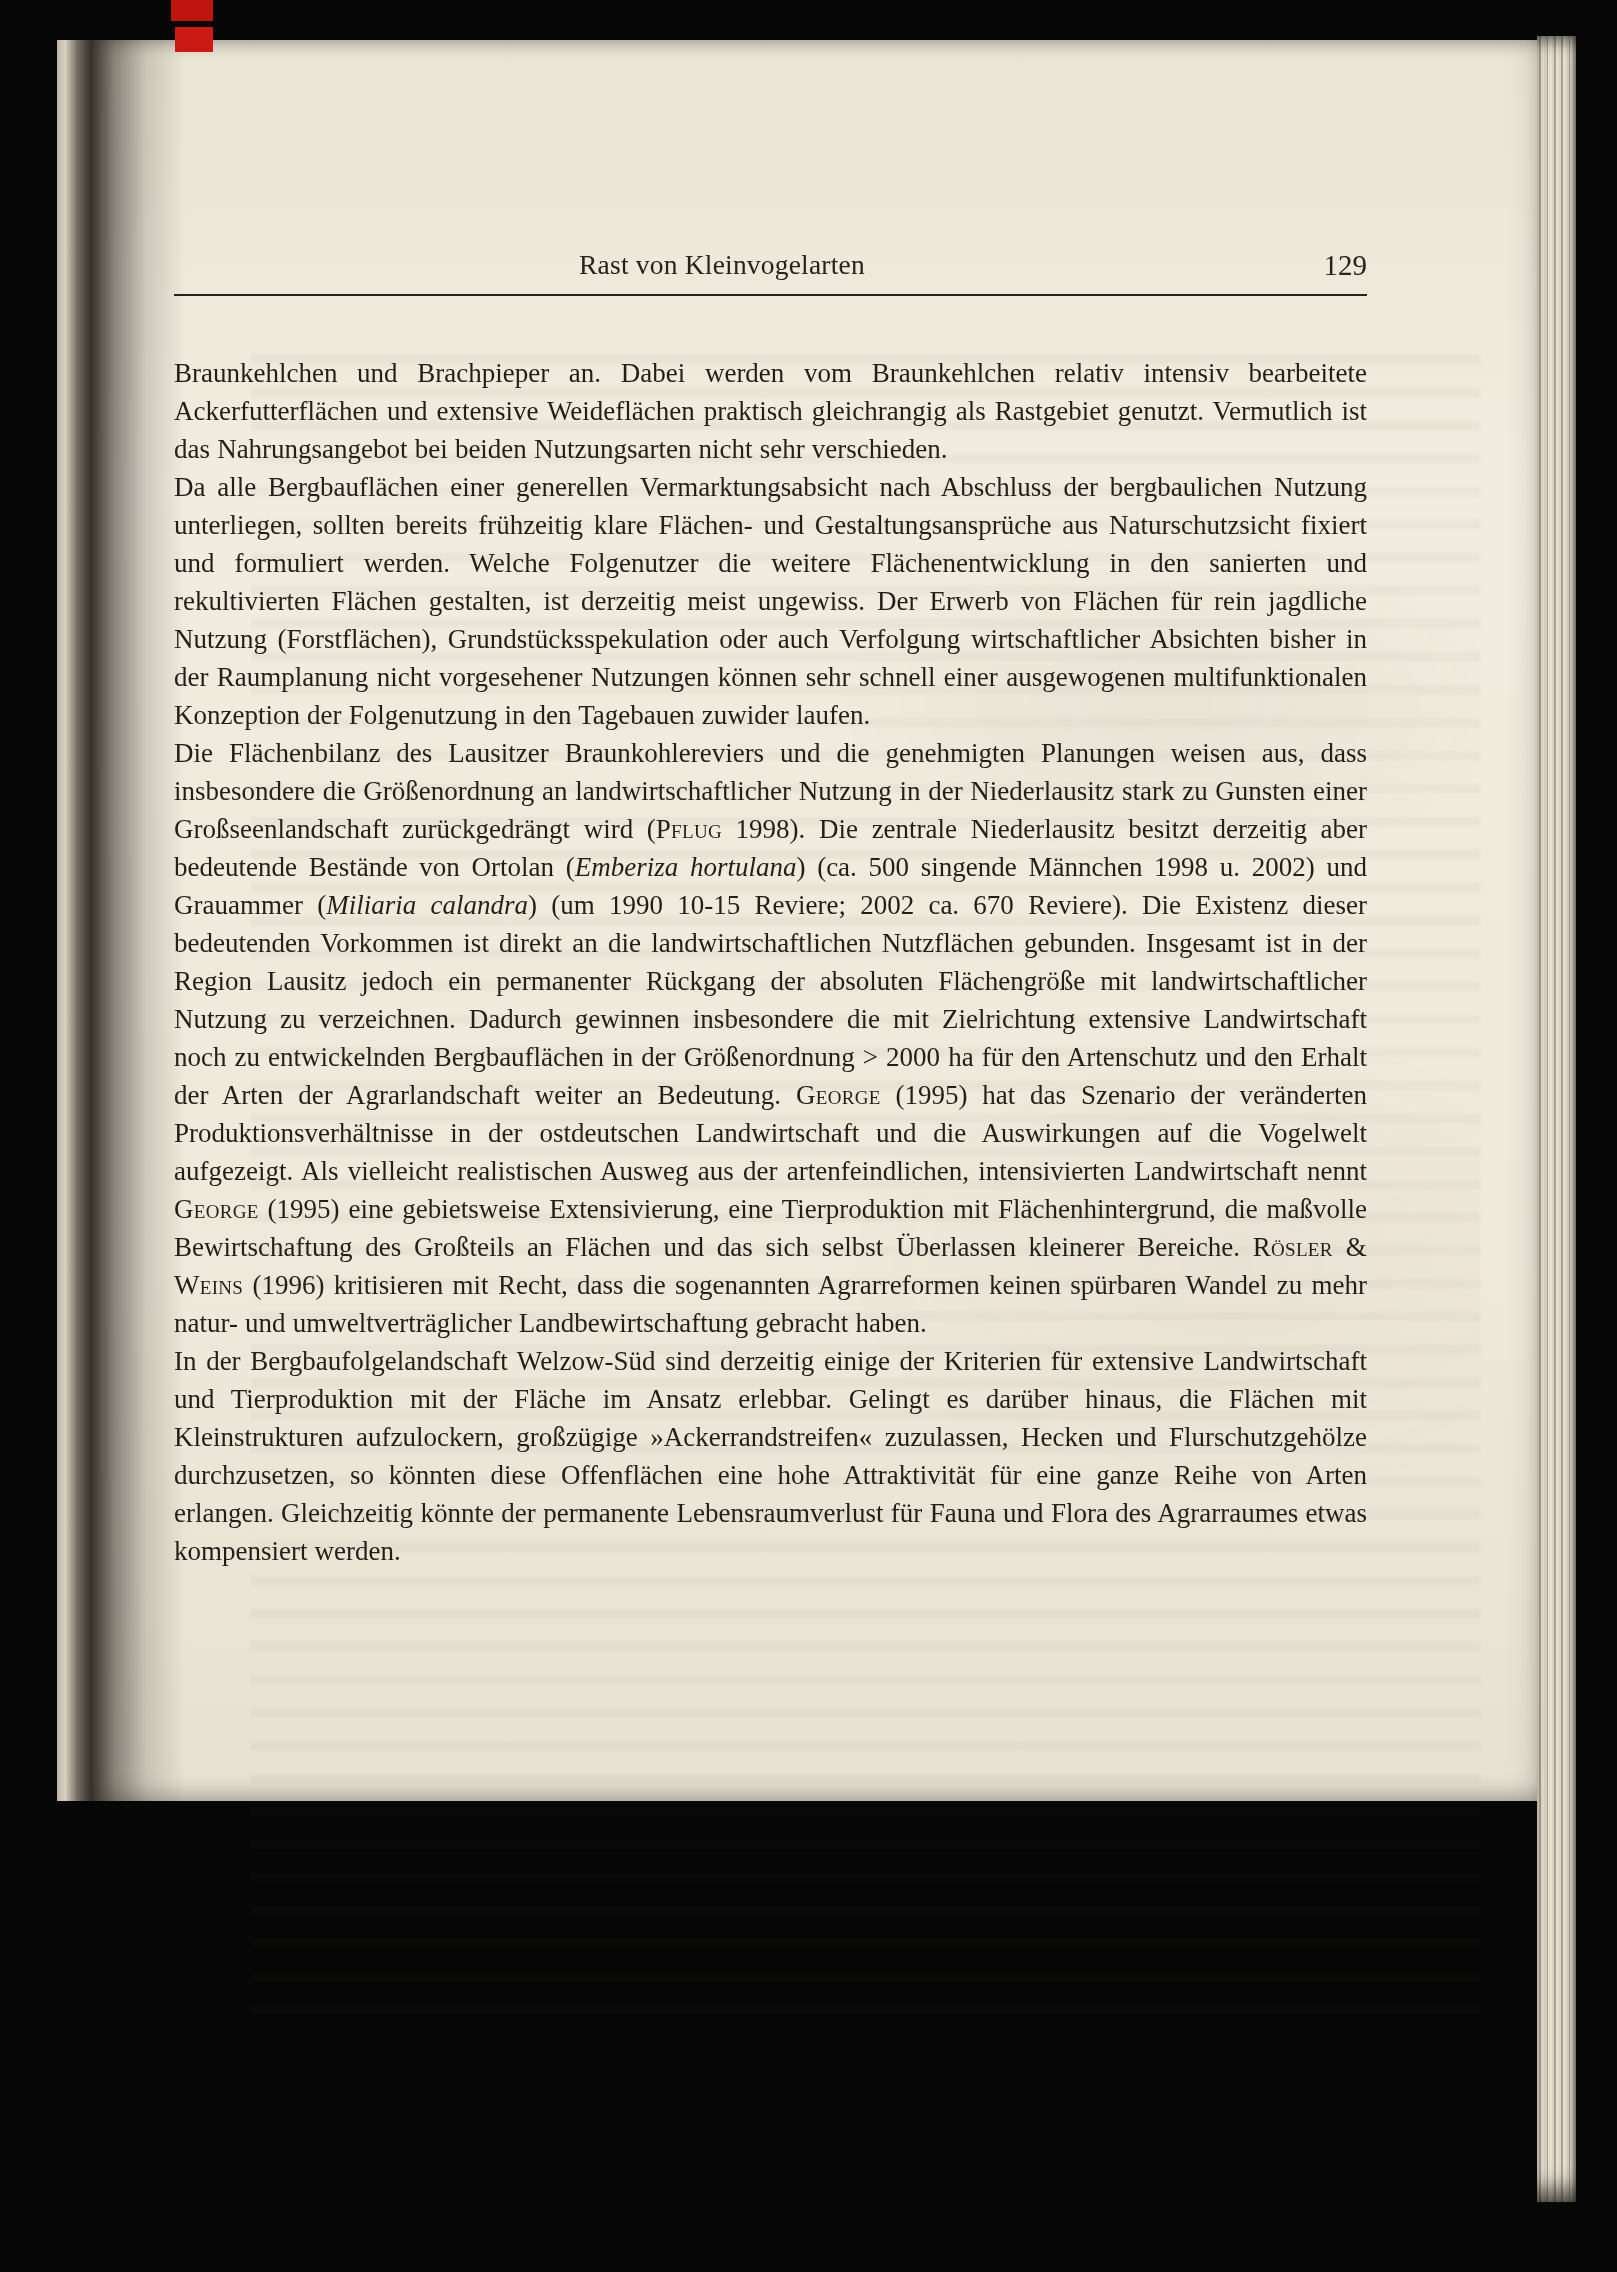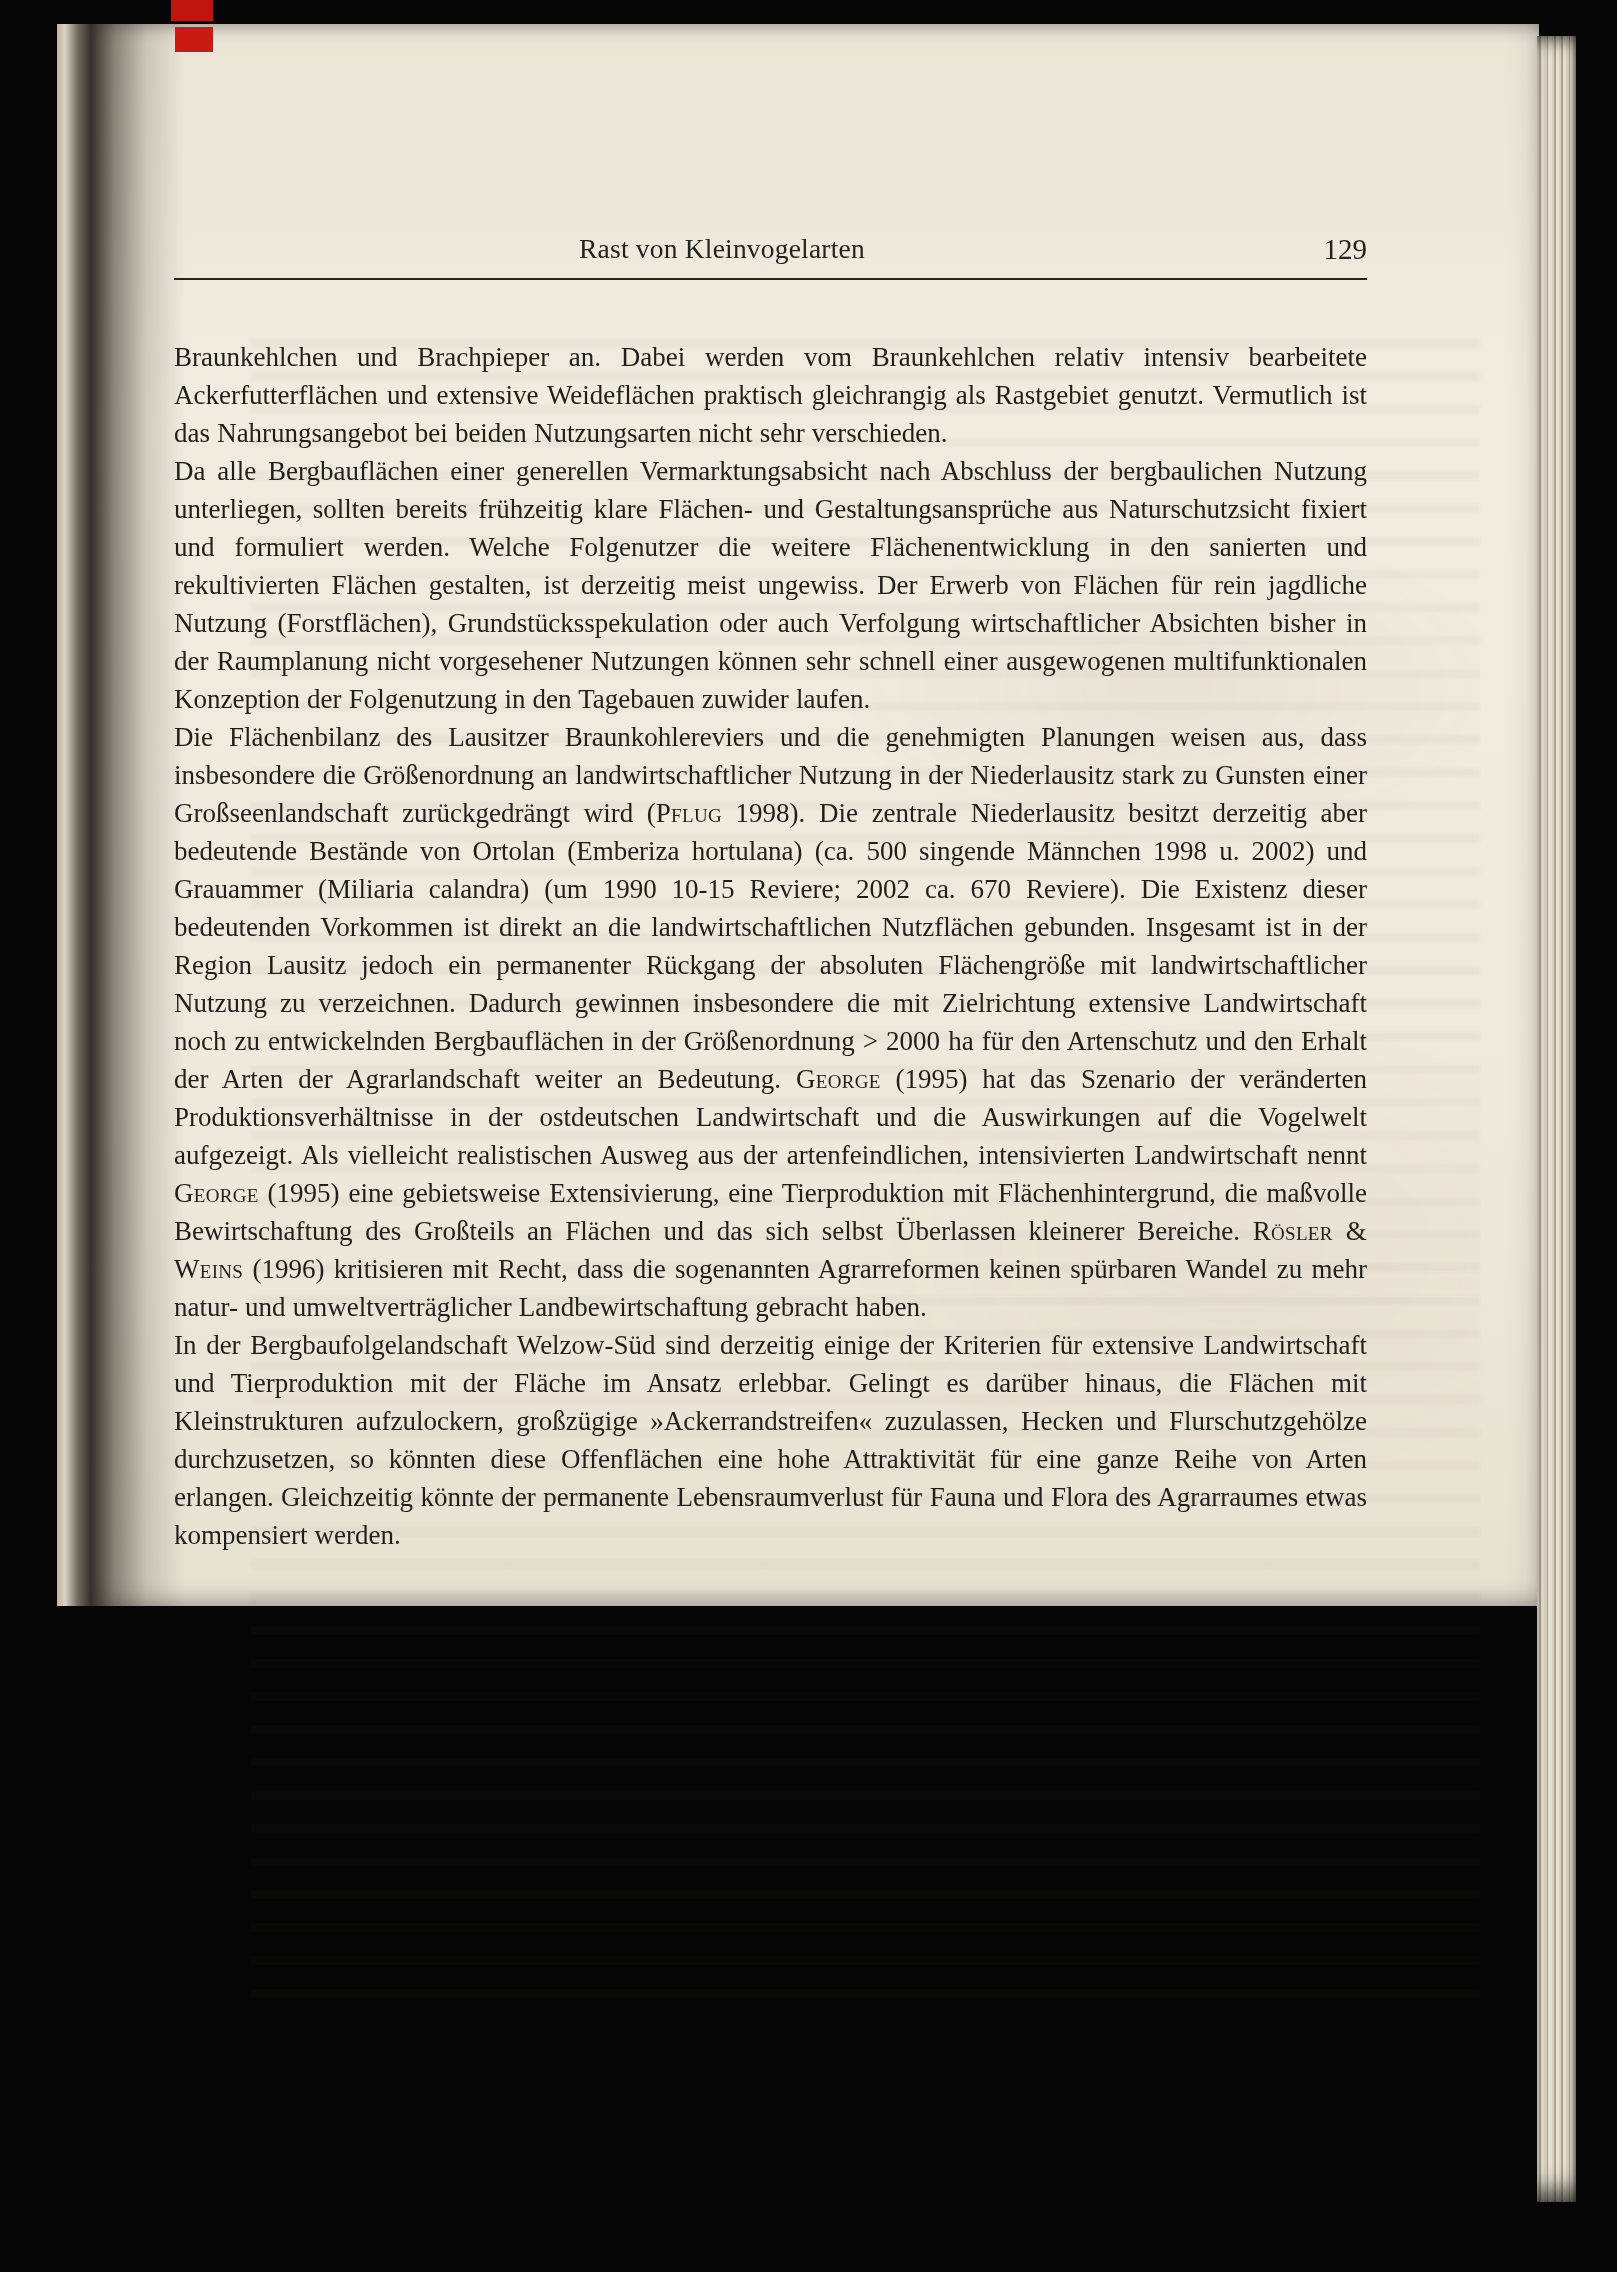--- a/index.html
+++ b/index.html
@@ -10,23 +10,23 @@
     position: relative;
     overflow: hidden;
     background: #060606;
     font-family: "Liberation Serif", "DejaVu Serif", serif;
   }
 
   
   .page {
     position: absolute;
     left: 57px;
-    top: 24px;
+    top: 40px;
     width: 1482px;
-    height: 1582px;
+    height: 1761px;
     background: linear-gradient(180deg, #ebe5d6 0%, #f1ecdf 25%, #efe9db 70%, #e7e1d2 100%);
     box-shadow: inset 0 11.3px 18px -9.7px rgba(0,0,0,0.38),
                 inset 0 -16px 22.6px -11.3px rgba(0,0,0,0.30),
                 inset -21px 0 32px -19.4px rgba(0,0,0,0.18);
   }
 
   
   .gutter-shadow {
     position: absolute;
     left: 0; top: 0; bottom: 0;
@@ -128,21 +128,21 @@
   .para {
     margin: 0;
     text-align: justify;
     font-size: 27px;
     line-height: 38px;
     color: #221e18;
     hyphens: auto;
     -webkit-hyphens: auto;
     word-spacing: 0.4px;
   }
-  .para .it { }
+  .para .it { font-style: italic; }
   .para .sc { font-variant: small-caps; letter-spacing: 0.3px; }
 </style>
 </head>
 <body>
 
 <div>
 
   <div class="page">
     <div class="gutter-shadow"></div>
     <div class="bleed-through"></div>

